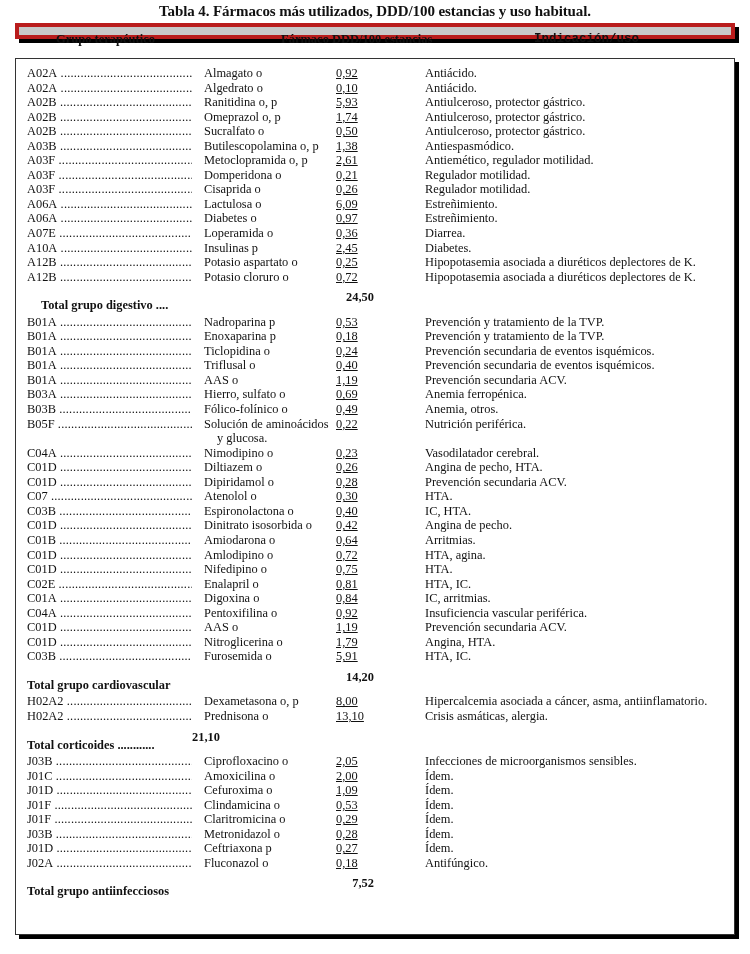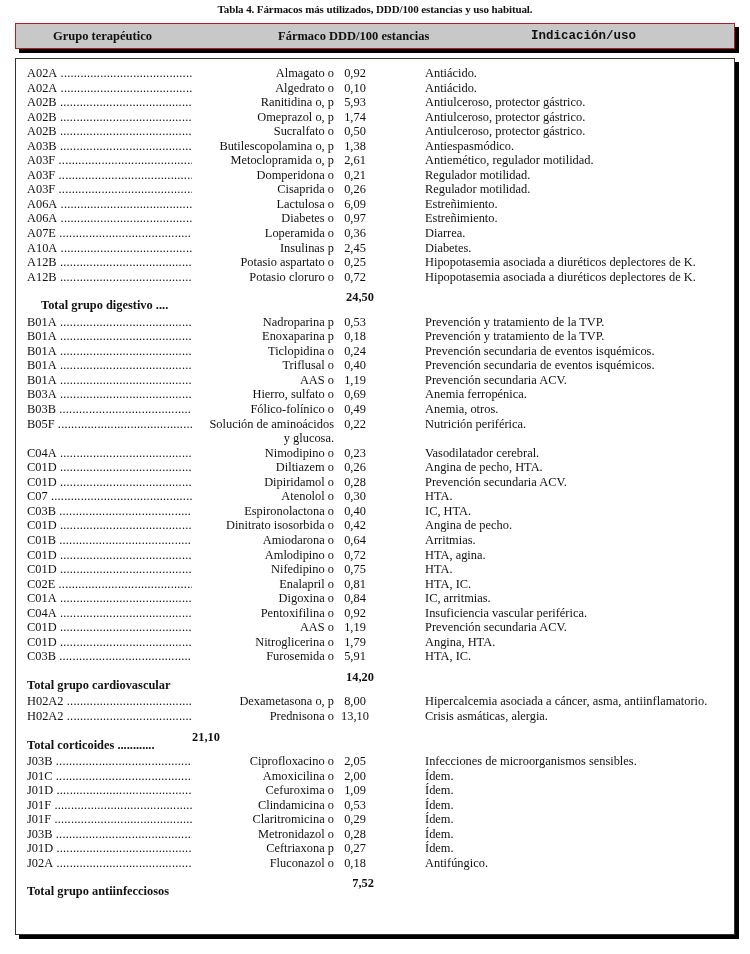--- a/index.html
+++ b/index.html
@@ -15,31 +15,31 @@
       color: #111;
       overflow: hidden;
     }
     .title {
       position: absolute;
       top: 3px;
       left: 0;
       width: 750px;
       text-align: center;
       font-weight: bold;
-      font-size: 11px;
+      font-size: 15px;
       letter-spacing: -0.1px;
     }
     .header-box {
       position: absolute;
       top: 23px;
       left: 15px;
       width: 720px;
-      height: 26px;
+      height: 16px;
       background: #c8c8c8;
-      border: 1px solid #b91c1c;
+      border: 4px solid #b91c1c;
       box-shadow: 4px 4px 0 #000;
       box-sizing: border-box;
     }
     .header-box span {
       position: absolute;
       top: 5px;
       font-weight: bold;
       font-size: 12.5px;
     }
     .h-group { left: 37px; }
@@ -77,31 +77,31 @@
       left: 11px;
       width: 165px;
       overflow: hidden;
       white-space: nowrap;
     }
     .code .dots {
       letter-spacing: 0.2px;
     }
     .drug {
       position: absolute;
-      left: 168px;
+      left: 188px;
       white-space: normal;
       width: 150px;
-      text-align: right;
     }
     .drug .cont { display: block; padding-left: 13px; }
     .ddd {
       position: absolute;
       left: 320px;
       width: 38px;
-      text-align: center;
+      text-align: left;
+      text-decoration: underline;
     }
     .ind {
       position: absolute;
       left: 409px;
     }
     .total {
       position: relative;
       height: 14.55px;
       font-weight: bold;
       margin-top: 6px;

